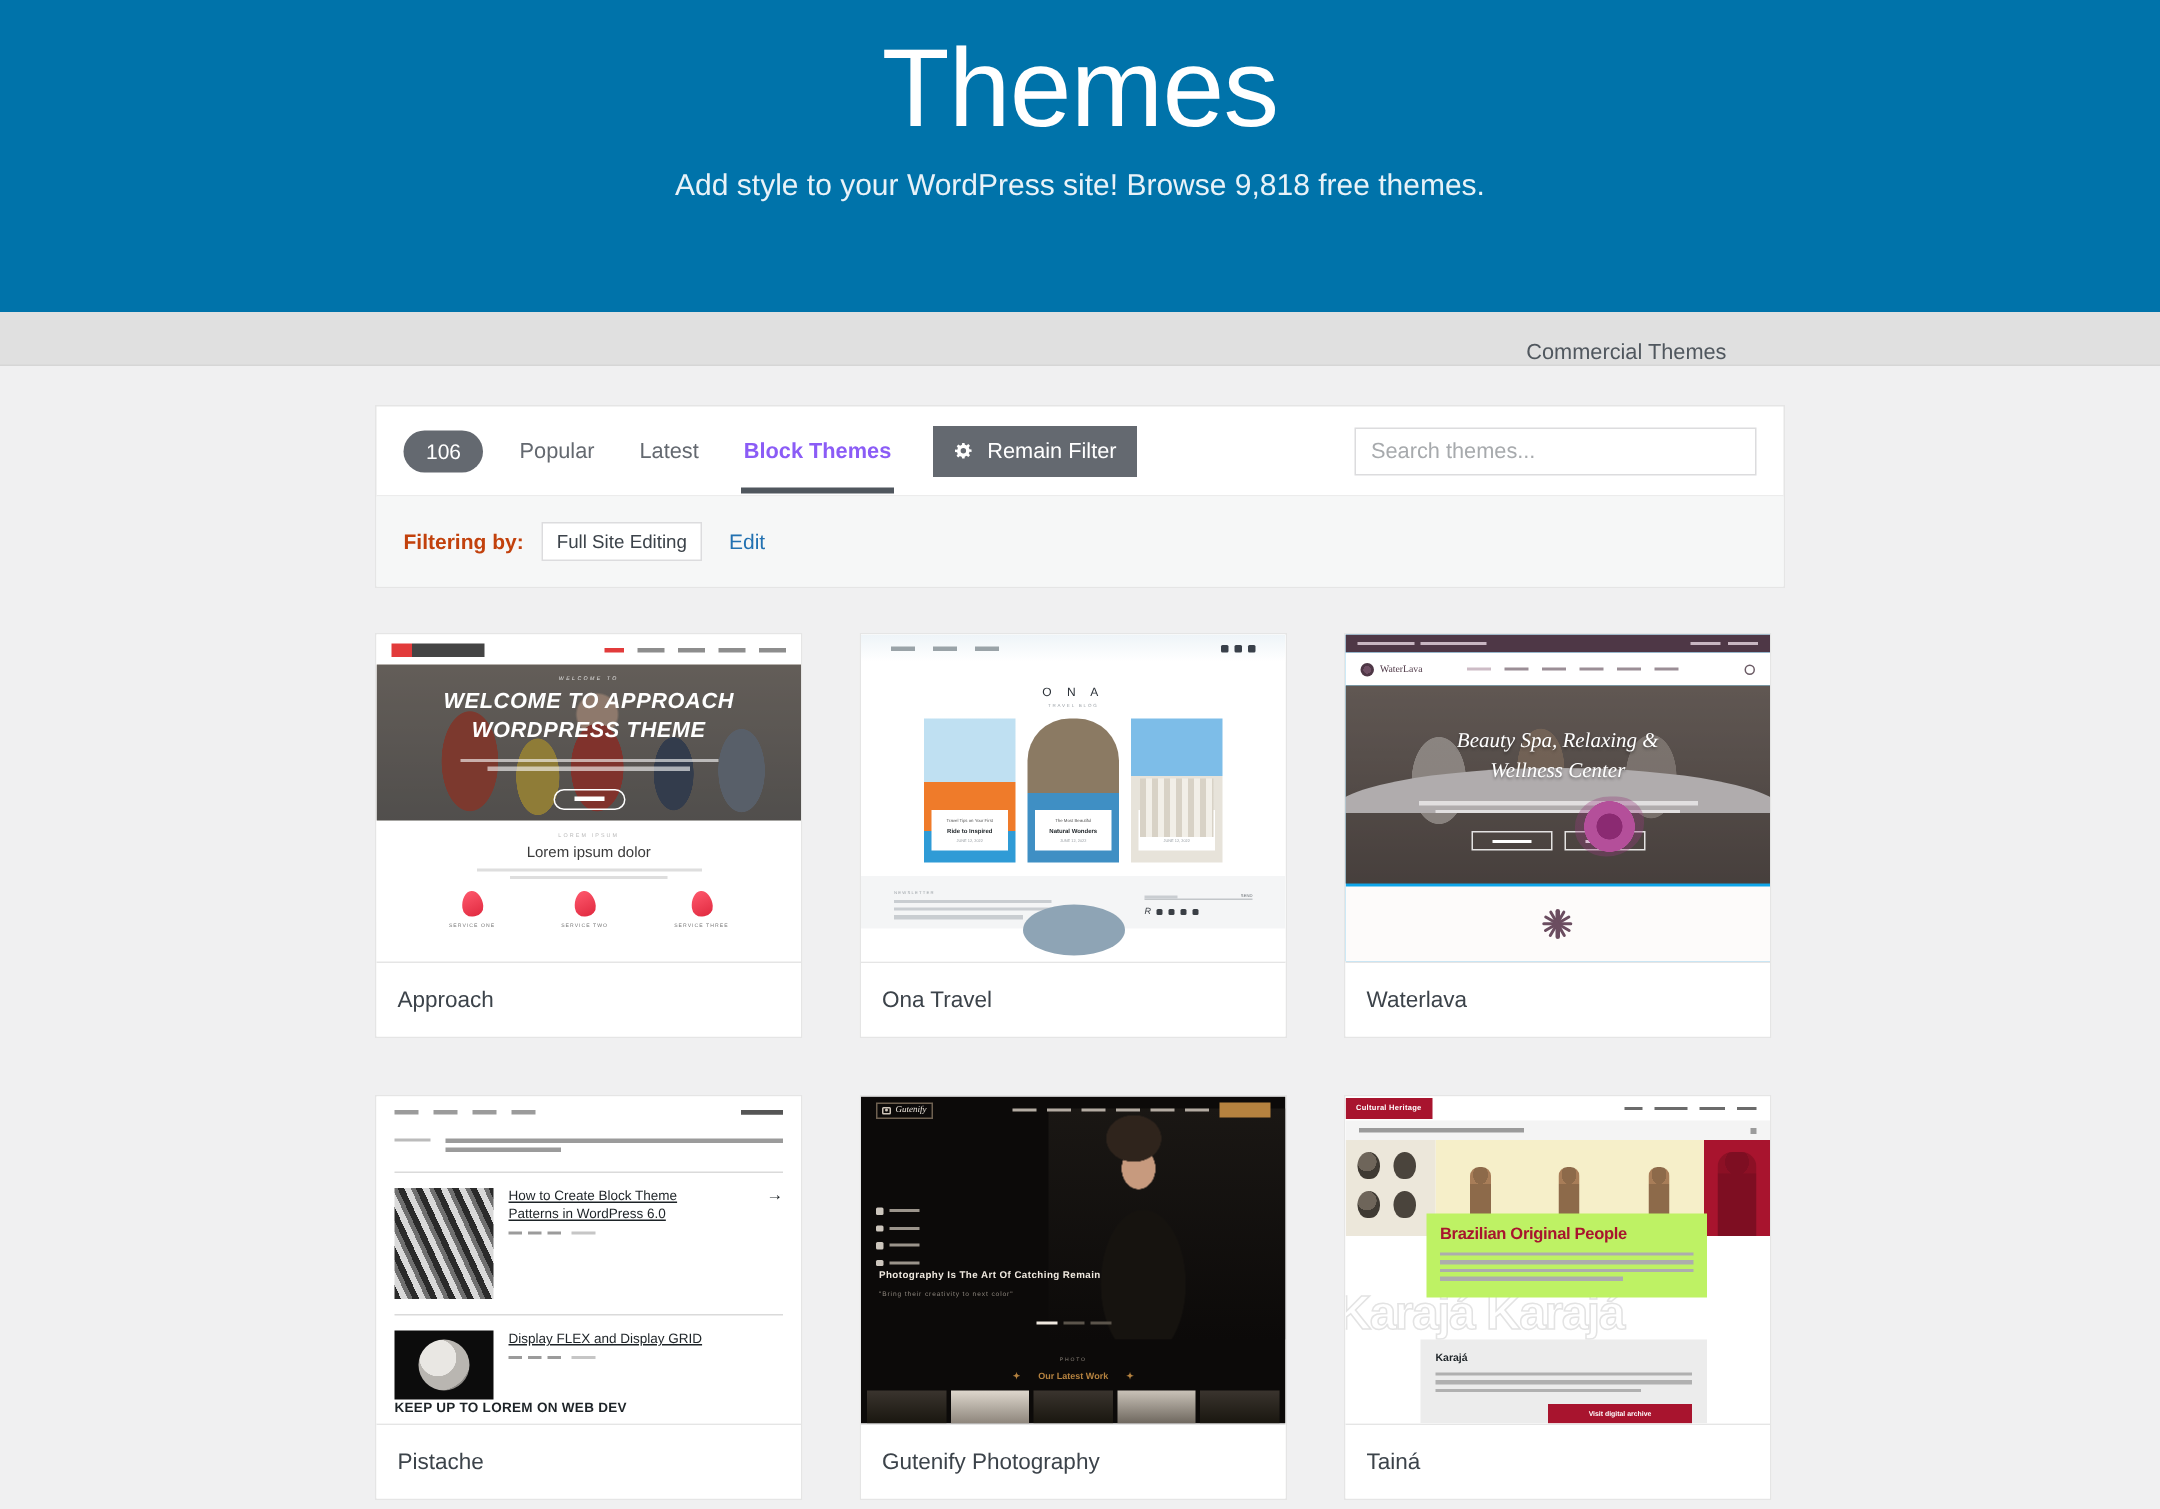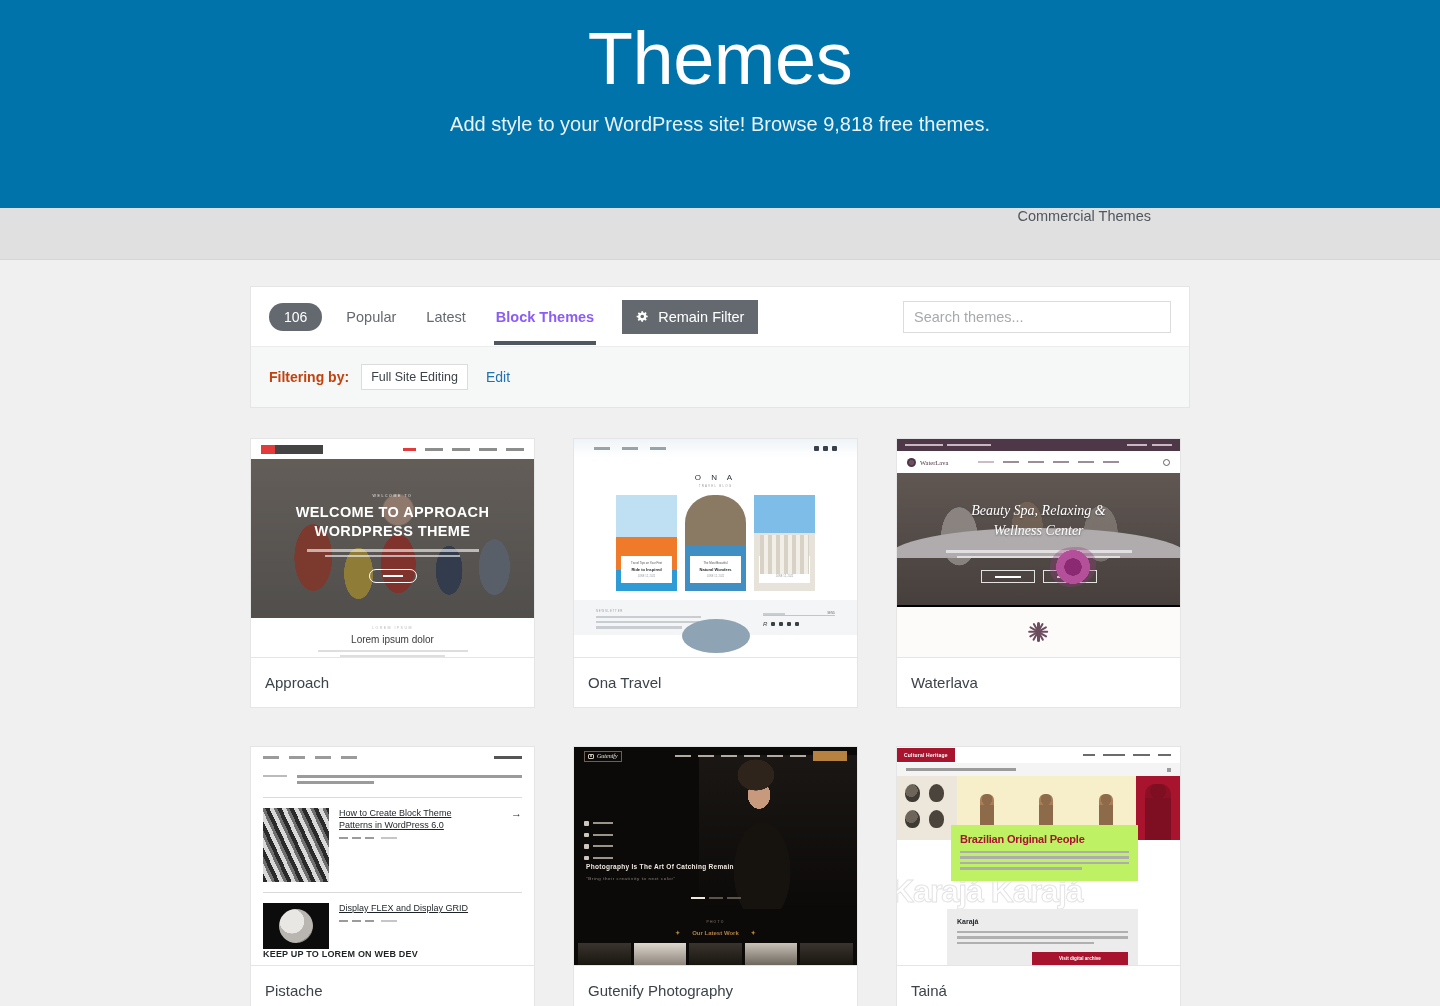--- a/index.html
+++ b/index.html
@@ -30,24 +30,24 @@
   }
   .masthead .tagline {
     margin-top: 12px;
     color: #e8f2f8;
     font-size: 20px;
     font-weight: 300;
   }
 
   
   .subnav {
-    height: 52px;
+    height: 36px;
     background: #e0e0e0;
     border-bottom: 1px solid #d6d6d6;
-    display: flex; align-items: flex-start;
+    display: flex; align-items: flex-end;
     justify-content: flex-end;
     padding-right: 289px;
   }
   .subnav a {
     color: #50575e;
     font-size: 14.5px;
     text-decoration: none;
   }
 
   
@@ -159,29 +159,30 @@
   
   .mock { position: absolute; inset: 0; font-size: 3px; }
 
   
   .ap-nav { height: 20px; background: #fff; display:flex; align-items:center; padding: 0 10px; }
   .ap-logo { width: 62px; height: 9px; background: linear-gradient(90deg,#e23b3b 0 22%, #444 22% 100%); }
   .ap-nav-links { margin-left:auto; display:flex; gap:9px; }
   .ap-nav-links i { display:block; width:18px; height:3px; background:#8d8d8d; }
   .ap-nav-links i:first-child { background:#e23b3b; width:13px; }
   .ap-hero {
-    height: 159px; position: relative; overflow: hidden;
+    height: 104px; position: relative; overflow: hidden;
     background:
       radial-gradient(ellipse 34px 60px at 22% 62%, #b8452f 0 55%, transparent 56%),
       radial-gradient(ellipse 26px 46px at 38% 72%, #d9b83e 0 55%, transparent 56%),
       radial-gradient(ellipse 30px 50px at 52% 66%, #c0392b 0 58%, transparent 59%),
       radial-gradient(ellipse 24px 44px at 70% 70%, #3b4a63 0 55%, transparent 56%),
       radial-gradient(ellipse 28px 50px at 86% 68%, #7b8795 0 55%, transparent 56%),
       radial-gradient(circle at 52% 32%, #d8b49a 0 8%, transparent 9%),
       linear-gradient(180deg,#8e8478,#6e6a63);
+    font-style: italic;
   }
   .ap-hero::after {
     content:""; position:absolute; inset:0;
     background: rgba(40,40,45,0.42);
   }
   .ap-hero-txt { position:absolute; inset:0; z-index:2; display:flex; flex-direction:column;
     align-items:center; justify-content:center; color:#fff; text-align:center; }
   .ap-eyebrow { font-size:3.5px; letter-spacing:1.6px; opacity:.85; margin-bottom:5px; }
   .ap-h1 { font-size:14.5px; font-weight:700; line-height:1.28; letter-spacing:.4px; }
   .ap-sub { width:172px; margin-top:6px; }
@@ -237,21 +238,21 @@
   .ona-news .field i { width:22px; height:2px; background:#c9cdd1; }
   .ona-news .field b { font-size:2.8px; color:#6a7075; font-weight:400; }
   .ona-news .icons { display:flex; align-items:center; gap:4px; margin-top:5px; }
   .ona-news .icons em { font-style:italic; font-size:6px; color:#3a3f45; }
   .ona-news .icons u { width:4px; height:4px; background:#3a3f45; display:block; border-radius:1px; }
   .ona-foot { position:absolute; left:0; right:0; bottom:0; height:22px; background:#fff; }
   .ona-foot::before { content:""; position:absolute; left:50%; transform:translateX(-50%); bottom:4px;
     width:68px; height:34px; border-radius:50%; background:#8ea4b5; }
 
   
-  .wl { height:100%; position:relative; background:#000000; }
+  .wl { height:100%; position:relative; background:#0ea5e9; }
   .wl-top { height:12px; background:#4e3746; display:flex; align-items:center; padding:0 8px; gap:4px; }
   .wl-top i { height:2.5px; background:#c8b6c2; display:block; }
   .wl-top .a{width:38px;} .wl-top .b{width:44px;}
   .wl-top .r { margin-left:auto; display:flex; gap:5px; }
   .wl-top .r i { width:20px; }
   .wl-nav { height:22px; background:#fff; display:flex; align-items:center; padding:0 10px; gap:8px; }
   .wl-logo { display:flex; align-items:center; gap:4px; }
   .wl-logo .mark { width:9px; height:9px; border-radius:50%;
     background: radial-gradient(circle,#6e4e63 0 40%, #4e3746 41% 100%); }
   .wl-logo .nm { font-family:"Liberation Serif", serif; font-size:6.5px; color:#4e3746; }

